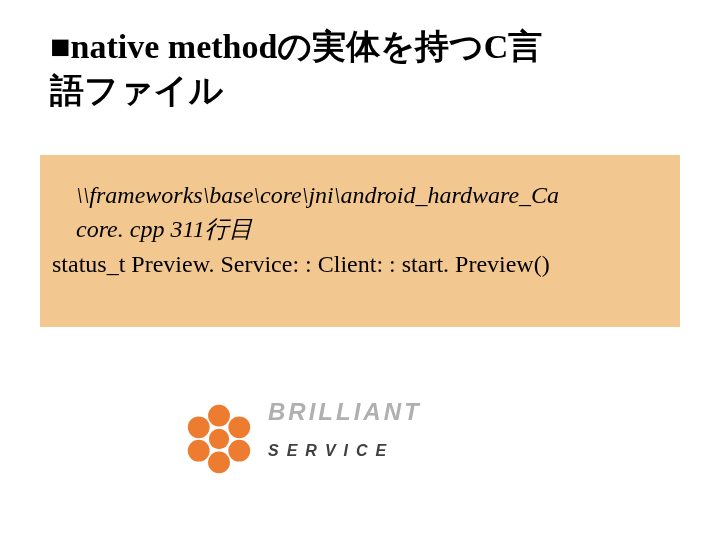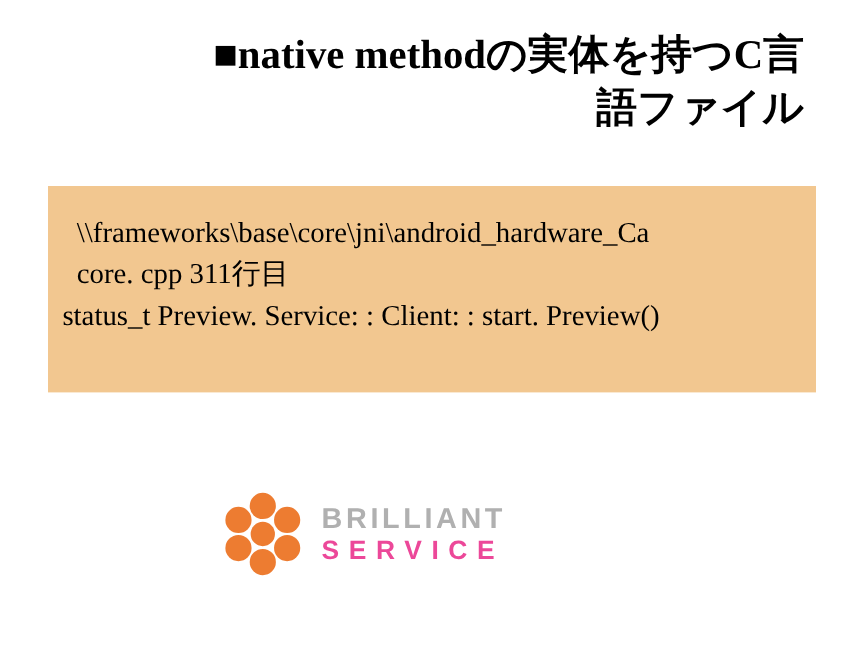--- a/index.html
+++ b/index.html
@@ -18,52 +18,51 @@
   }
   .heading {
     position: absolute;
     left: 50px;
     top: 25px;
     width: 620px;
     font-size: 34px;
     font-weight: bold;
     line-height: 1.3;
     color: #000;
-    text-align: right;
   }
   .heading .line2 {
-    margin-left: 22px;
   }
   .code-box {
     position: absolute;
     left: 40px;
     top: 155px;
     width: 640px;
     height: 172px;
     background: #f2c790;
     box-sizing: border-box;
     padding: 24px 12px 10px 12px;
     font-size: 24px;
     line-height: 1.35;
     color: #000;
   }
   .code-box .p1 {
     margin: 0 0 2px 0;
   }
   .code-box .indent {
-    margin-left: 12px;
+    margin-left: 24px;
+    font-style: italic;
   }
   .logo {
     position: absolute;
     left: 180px;
     top: 400px;
     width: 400px;
     height: 90px;
     display: flex;
-    align-items: center;
+    font-style: italic;
   }
   .logo-mark {
     width: 78px;
     height: 78px;
     position: relative;
     flex: 0 0 auto;
   }
   .logo-mark svg {
     width: 100%;
     height: 100%;
@@ -77,24 +76,24 @@
   .logo-text .big {
     font-family: Arial, Helvetica, sans-serif;
     font-weight: 700;
     font-size: 24px;
     letter-spacing: 3px;
     color: #b0b0b0;
   }
   .logo-text .small {
     font-family: Arial, Helvetica, sans-serif;
     font-weight: 700;
-    font-size: 22px;
+    font-size: 16px;
     letter-spacing: 8px;
-    color: #ec4899;
-    margin-top: 3px;
+    color: #404040;
+    margin-top: 19px;
   }
 </style>
 </head>
 <body>
 
 <div class="slide">
 
   <div class="heading">
     <span>■</span><span>native methodの実体を持つC言</span><br>
     <span class="line2">語ファイル</span>

